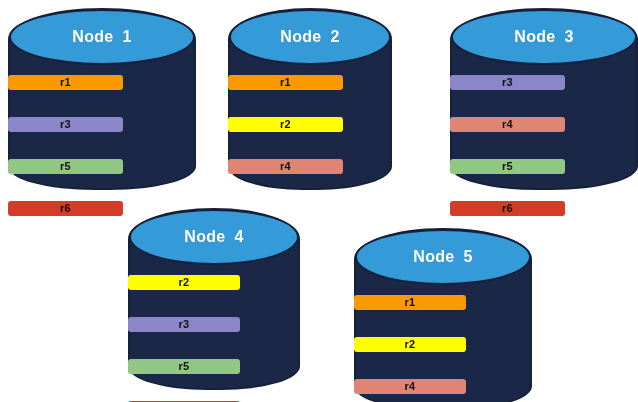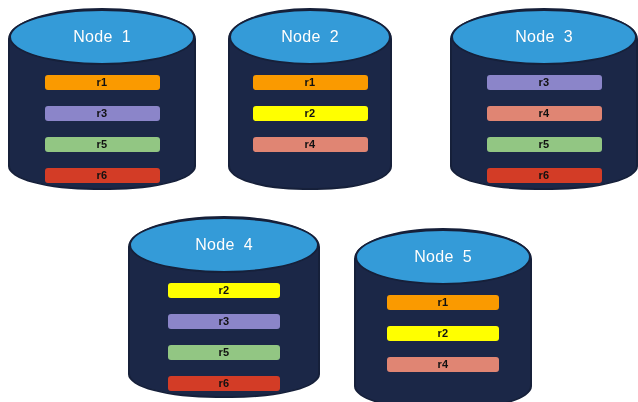--- a/index.html
+++ b/index.html
@@ -50,39 +50,38 @@
     border: 2px solid #16203a;
     border-radius: 50%;
     box-sizing: border-box;
     display: flex;
     align-items: center;
     justify-content: center;
   }
 
   .node-label {
     color: #ffffff;
-    font-weight: normal;
+    font-weight: bold;
     font-size: 16px;
     letter-spacing: 0.3px;
     white-space: nowrap;
     text-shadow: 0 0 1px rgba(0,0,0,0.10);
   }
   .node-label .num {
     margin-left: 9px;
   }
 
   .rows {
     position: absolute;
     left: 0;
     right: 0;
     top: 67px;
     display: flex;
     flex-direction: column;
-    align-items: center;
-    gap: 16px;
+    gap: 27px;
   }
 
   .row-bar {
     width: 115px;
     height: 15px;
     border-radius: 3px;
     display: flex;
     align-items: center;
     justify-content: center;
     box-sizing: border-box;
@@ -93,21 +92,21 @@
     font-weight: bold;
     color: #111111;
     line-height: 1;
     letter-spacing: 0.2px;
   }
 
   
   #node-1 { left: 8px;   top: 8px;   width: 188px; height: 182px; }
   #node-2 { left: 228px; top: 8px;   width: 164px; height: 182px; }
   #node-3 { left: 450px; top: 8px;   width: 188px; height: 182px; }
-  #node-4 { left: 128px; top: 216px; width: 192px; height: 182px; }
+  #node-4 { left: 128px; top: 208px; width: 172px; height: 182px; }
   #node-5 { left: 354px; top: 228px; width: 178px; height: 182px; }
 
   #node-4 .row-bar, #node-5 .row-bar { width: 112px; }
 </style>
 </head>
 <body>
 
 <div id="canvas">
 
   <div class="node" id="node-1">

